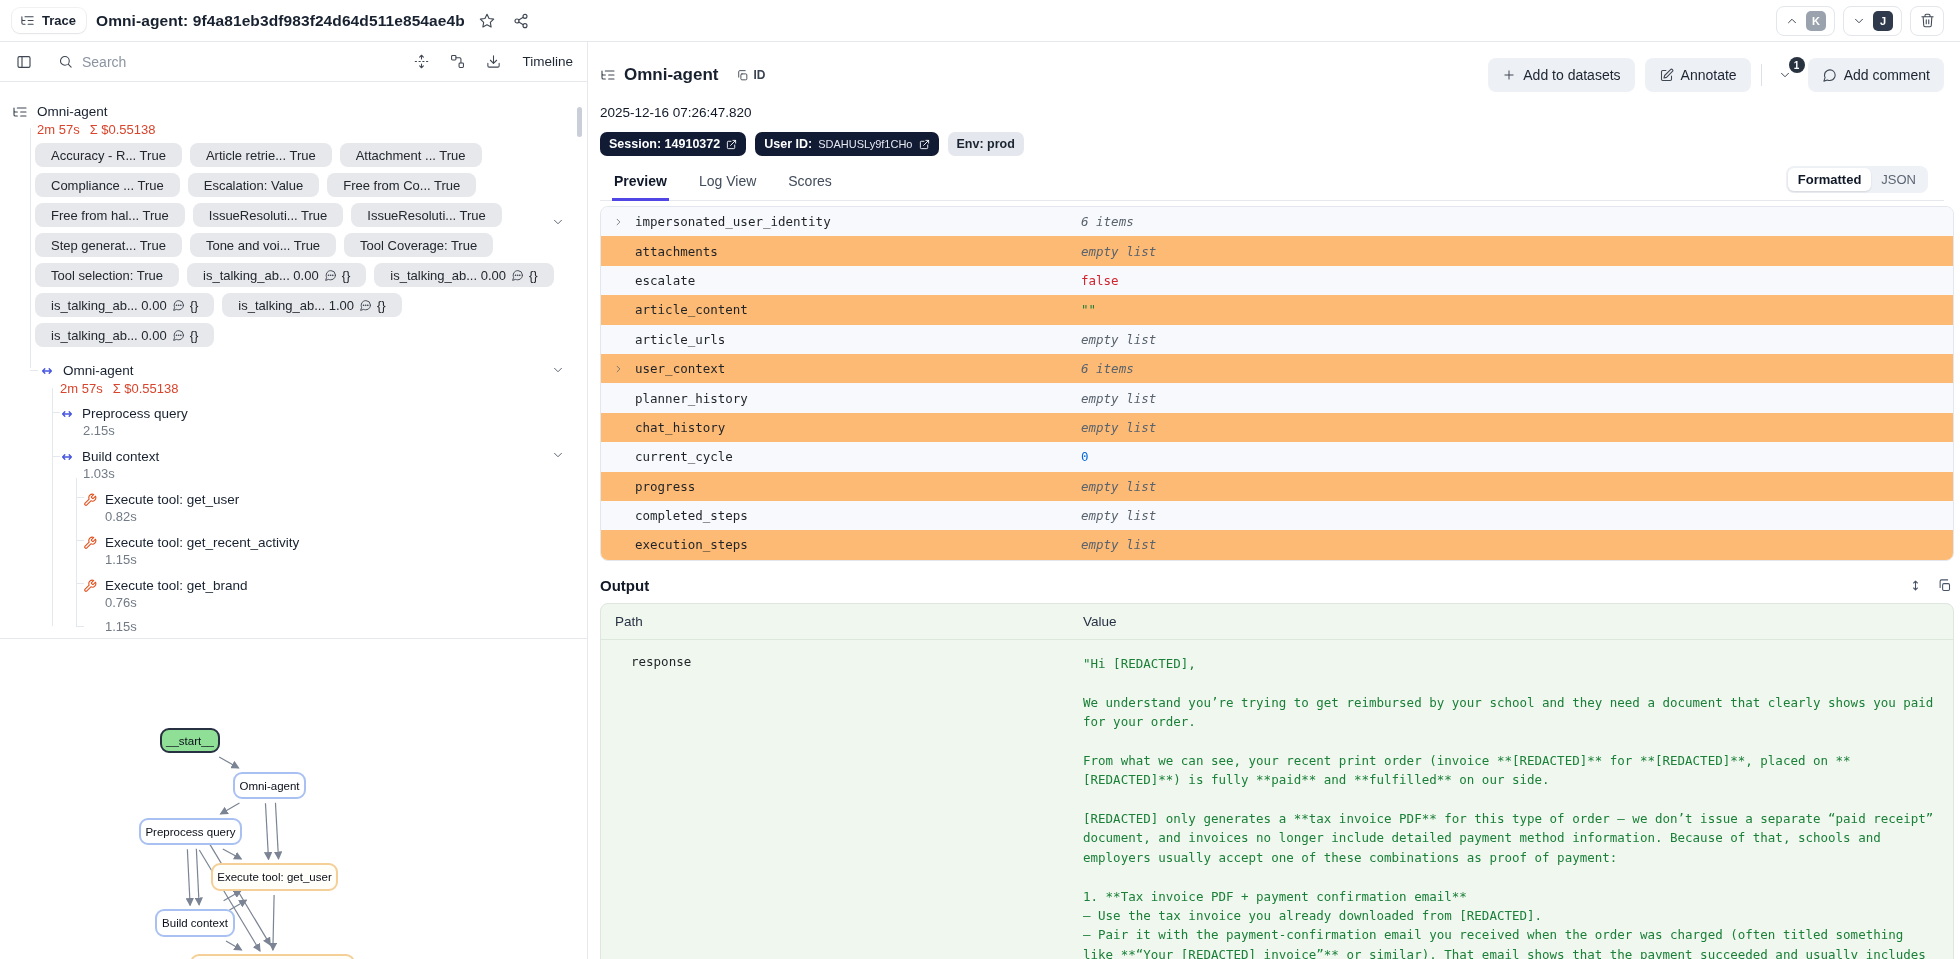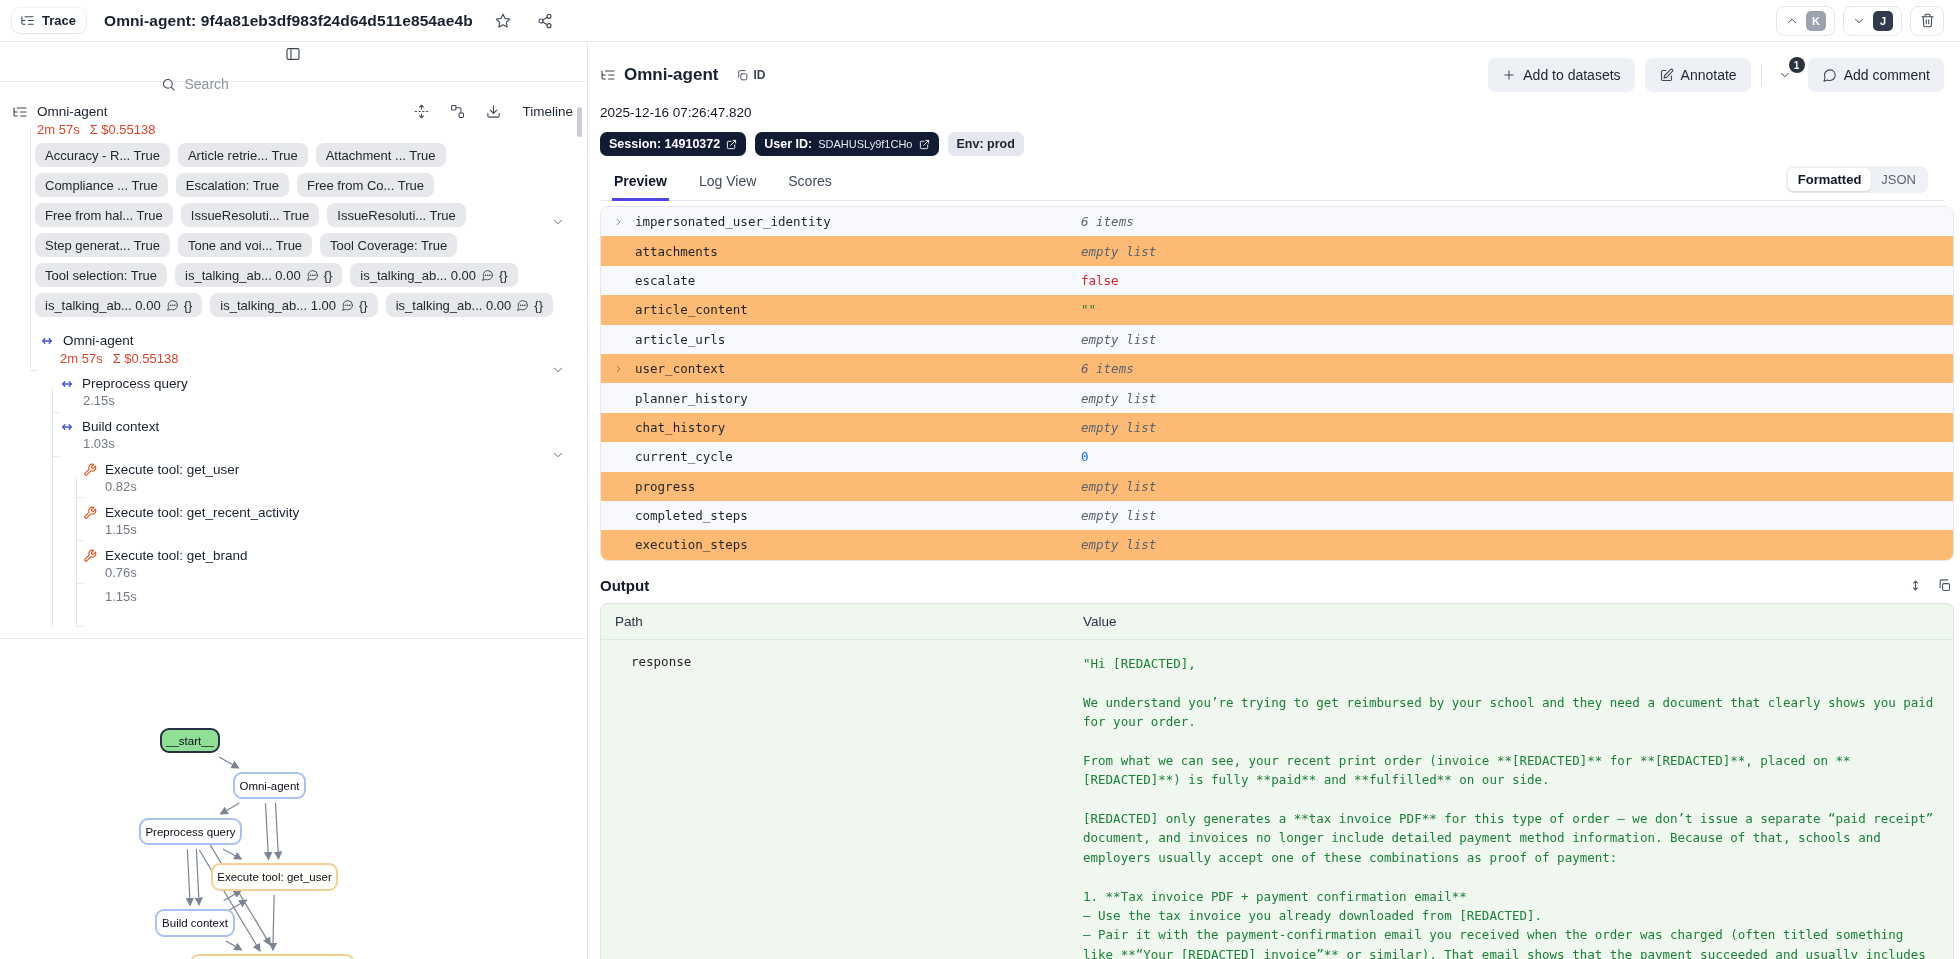--- a/index.html
+++ b/index.html
@@ -3,53 +3,53 @@
 <meta charset="utf-8">
 <style>
   * { margin:0; padding:0; box-sizing:border-box; }
   html,body { background:#fff; }
   body { font-family:"Liberation Sans", sans-serif; color:#18212f; }
   .app { width:1960px; height:959px; overflow:hidden; background:#fff; position:relative; }
   svg { display:block; }
   .ic { stroke:#3f4753; fill:none; stroke-width:1.7; stroke-linecap:round; stroke-linejoin:round; }
 
   
-  .topbar { height:42px; border-bottom:1px solid #e6e8ee; display:flex; align-items:center; padding:0 16px 0 12px; gap:18px; }
+  .topbar { height:42px; border-bottom:1px solid #e6e8ee; display:flex; align-items:center; padding:0 16px 0 12px; gap:10px; }
   .trace-pill { display:flex; align-items:center; gap:7px; background:#fff; border-radius:8px; padding:5px 10px 5px 8px; box-shadow:0 0 0 1px rgba(16,24,40,.06), 0 1px 2px rgba(16,24,40,.06); }
   .trace-pill span { font-size:13px; font-weight:700; }
   .top-title { font-size:15.5px; font-weight:700; margin-left:0; letter-spacing:.1px; }
   .top-iconbtn { background:none; border:none; padding:4px; cursor:pointer; display:flex; }
   .top-right { margin-left:auto; display:flex; gap:8px; }
   .nav-btn { display:flex; align-items:center; gap:7px; border:1px solid #e3e6ea; background:#fff; border-radius:8px; height:30px; padding:0 8px; cursor:pointer; }
   .avatar { width:20px; height:20px; border-radius:5px; color:#fff; font-size:11px; font-weight:700; display:flex; align-items:center; justify-content:center; }
   .avatar.gray { background:#9aa3ad; }
   .avatar.dark { background:#2f3a4c; }
 
   
   .cols { display:flex; height:917px; }
   .sidebar { width:588px; border-right:1px solid #e6e8ee; display:flex; flex-direction:column; }
   .main { flex:1; display:flex; flex-direction:column; overflow:hidden; }
 
   
-  .side-toolbar { height:40px; border-bottom:1px solid #e6e8ee; display:flex; align-items:center; padding:0 14px 0 12px; gap:10px;flex-direction:column; }
+  .side-toolbar { height:40px; border-bottom:1px solid #e6e8ee; display:flex; align-items:center; padding:0 14px 0 12px; gap:22px; }
   .search-wrap { display:flex; align-items:center; gap:9px; flex:0 0 auto; }
   .search-input { border:none; outline:none; font-size:14px; width:240px; color:#18212f; background:transparent; }
   .search-input::placeholder { color:#8c94a1; }
   .tb-icons { margin-left:auto; display:flex; align-items:center; gap:17px; }
   .tb-icons .top-iconbtn { padding:2px; }
   .timeline-lbl { font-size:13.5px; color:#1f2835; margin-left:2px; }
 
   
   .tree { position:relative; height:557px; border-bottom:1px solid #e6e8ee; overflow:hidden; padding:20px 0 0 12px; }
   .t-root-row, .t-child-row { display:flex; align-items:center; gap:9px; }
   .t-label { font-size:13.5px; color:#18212f; line-height:19px; white-space:nowrap; }
   .t-metrics { font-size:13px; color:#d9442c; line-height:18px; margin-left:25px; white-space:nowrap; }
   .t-metrics .cost { margin-left:10px; }
   .badges { margin-left:23px; margin-top:4px; width:535px; display:flex; flex-wrap:wrap; gap:6px 8px; }
-  .badge { height:24px; display:flex; align-items:center; gap:5px; background:#e6e8ec; border-radius:8px; padding:0 10px; font-size:13px; color:#23272e; white-space:nowrap; cursor:pointer; }
+  .badge { height:24px; display:flex; align-items:center; gap:5px; background:#e6e8ec; border-radius:8px; padding:0 16px; font-size:13px; color:#23272e; white-space:nowrap; cursor:pointer; }
   .t-child { margin-top:14px; }
   .t-child-row { margin-left:28px; }
   .t-child .t-metrics { margin-left:48px; }
   .t-spans { margin-top:6px; }
   .t-span { margin-bottom:8px; }
   .t-span .t-row { display:flex; align-items:center; gap:8px; }
   .t-span.depth2 .t-row { margin-left:48px; }
   .t-span.depth3 .t-row { margin-left:71px; }
   .t-dur { font-size:13px; color:#717a85; line-height:16px; }
   .t-span.depth2 .t-dur { margin-left:71px; }
@@ -242,21 +242,21 @@
     <span>Attachment ... True</span>
 
   </span>
 
   <span class="badge">
     <span>Compliance ... True</span>
 
   </span>
 
   <span class="badge">
-    <span>Escalation: True</span>
+    <span>Escalation: Value</span>
 
   </span>
 
   <span class="badge">
     <span>Free from Co... True</span>
 
   </span>
 
   <span class="badge">
     <span>Free from hal... True</span>

